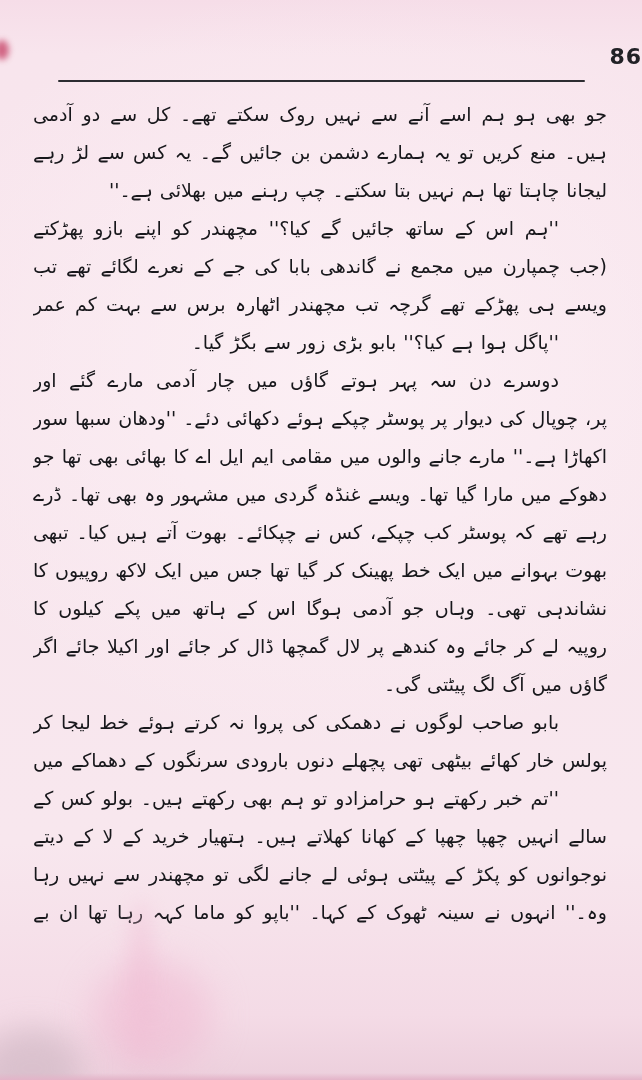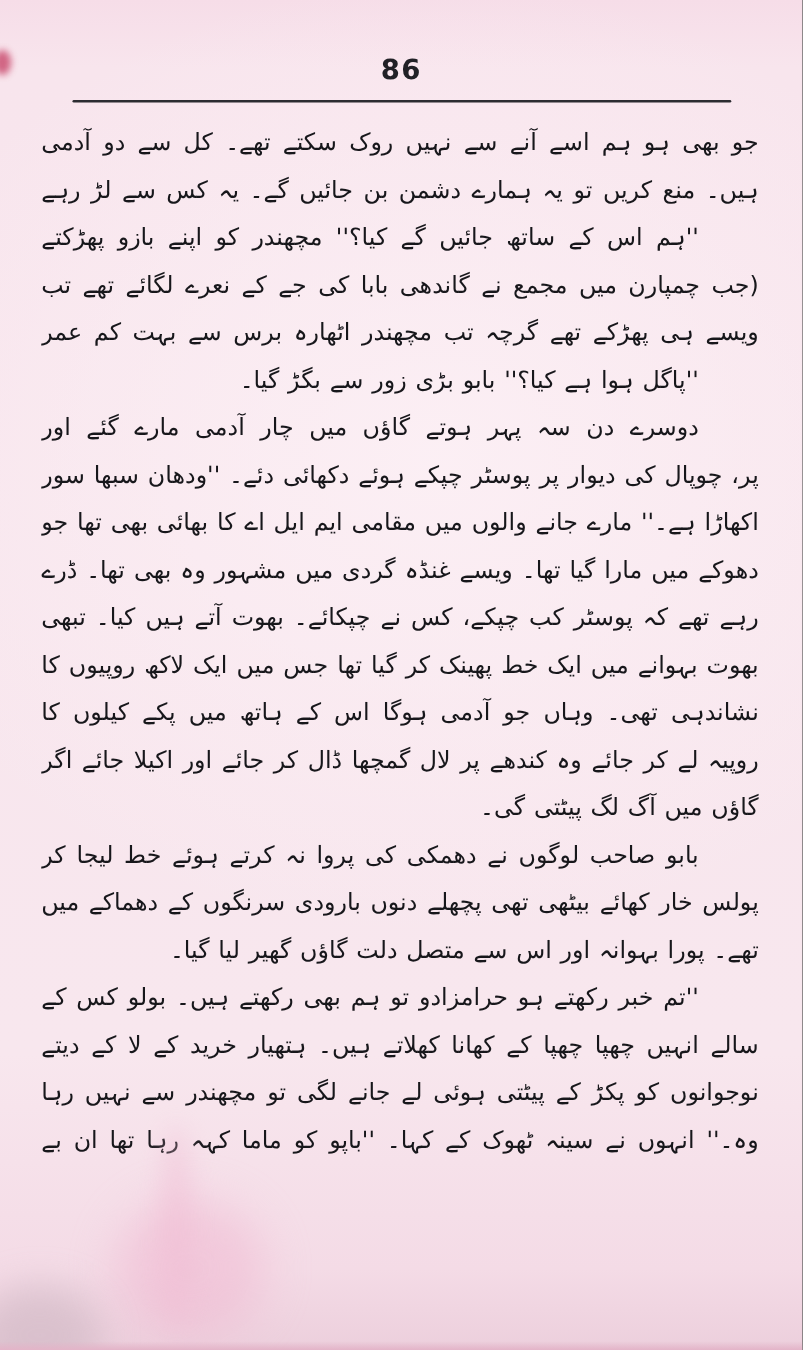--- a/index.html
+++ b/index.html
@@ -8,21 +8,21 @@
     width: 642px;
     height: 1080px;
     margin: 0 auto;
     overflow: hidden;
     background:
       radial-gradient(ellipse 760px 620px at 54% 34%, rgba(252,240,245,.9) 0%, rgba(252,240,245,0) 62%),
       linear-gradient(180deg, #f6dde8 0%, #f8e5ed 5%, #f8e7ee 78%, #f4dbe6 94%, #eccfdc 100%);
     font-family: "DejaVu Sans", sans-serif;
   }
   .page-number {
-    text-align: center;
+    text-align: right;
     padding-top: 44px;
     font-size: 22px;
     font-weight: bold;
     letter-spacing: 1px;
     color: #212126;
   }
   .header-rule {
     width: 527px;
     height: 2px;
     margin: 11px auto 0 auto;
@@ -78,36 +78,36 @@
 
 <div class="page" style="color: rgb(23, 23, 27);">
 
   <div class="page-number">86</div>
 
   <div class="header-rule" style="background: rgb(44, 44, 49);"></div>
 
   <div class="text-column">
       <div class="line">جو بھی ہو ہم اسے آنے سے نہیں روک سکتے تھے۔ کل سے دو آدمی پُنیت کے گھر گھسے بیٹھے</div>
       <div class="line">ہیں۔ منع کریں تو یہ ہمارے دشمن بن جائیں گے۔ یہ کس سے لڑ رہے ہیں اور وہ تمہیں کیوں</div>
+      <div class="line short">لیجانا چاہتا تھا ہم نہیں بتا سکتے۔ چپ رہنے میں بھلائی ہے۔''</div>
       <div class="line indent short">''ہم اس کے ساتھ جائیں گے کیا؟'' مچھندر کو اپنے بازو پھڑکتے ہوئے محسوس ہوئے</div>
       <div class="line">(جب چمپارن میں مجمع نے گاندھی بابا کی جے کے نعرے لگائے تھے تب بھی مچھندر کے بازو</div>
       <div class="line">ویسے ہی پھڑکے تھے گرچہ تب مچھندر اٹھارہ برس سے بہت کم عمر کے تھے۔ مچھندر کی عمر ادھر</div>
       <div class="line indent short">''پاگل ہوا ہے کیا؟'' بابو بڑی زور سے بگڑ گیا۔</div>
       <div class="line indent">دوسرے دن سہ پہر ہوتے گاؤں میں چار آدمی مارے گئے اور درختوں کے تنوں</div>
       <div class="line">پر، چوپال کی دیوار پر پوسٹر چپکے ہوئے دکھائی دئے۔ ''ودھان سبھا سور کا باڑا ہے۔ گنڈوں کا</div>
       <div class="line">اکھاڑا ہے۔'' مارے جانے والوں میں مقامی ایم ایل اے کا بھائی بھی تھا جو اپنے بھائی کے</div>
       <div class="line">دھوکے میں مارا گیا تھا۔ ویسے غنڈہ گردی میں مشہور وہ بھی تھا۔ ڈرے سہمے لوگ آپس میں کہہ</div>
       <div class="line">رہے تھے کہ پوسٹر کب چپکے، کس نے چپکائے۔ بھوت آتے ہیں کیا۔ تبھی معلوم ہوا کہ کوئی</div>
       <div class="line">بھوت بہوانے میں ایک خط پھینک کر گیا تھا جس میں ایک لاکھ روپیوں کا مطالبہ تھا۔ جگہ کی</div>
       <div class="line">نشاندہی تھی۔ وہاں جو آدمی ہوگا اس کے ہاتھ میں پکے کیلوں کا گچھا اور ماتھے پر تلک ہوگا۔ جو</div>
       <div class="line">روپیہ لے کر جائے وہ کندھے پر لال گمچھا ڈال کر جائے اور اکیلا جائے اگر پولس کو خبر کی تو</div>
       <div class="line short">گاؤں میں آگ لگ پیٹتی گی۔</div>
       <div class="line indent">بابو صاحب لوگوں نے دھمکی کی پروا نہ کرتے ہوئے خط لیجا کر تھانے میں دیدیا</div>
       <div class="line">پولس خار کھائے بیٹھی تھی پچھلے دنوں بارودی سرنگوں کے دھماکے میں کئی جوان مارے گئے</div>
-      <div class="line short">تھے۔ پورا بہوانہ اور اس سے متصل دلت گاؤں گھیر لیا گیا۔</div>
       <div class="line indent">''تم خبر رکھتے ہو حرامزادو تو ہم بھی رکھتے ہیں۔ بولو کس کے گھر کون آیا تھا۔ سب</div>
       <div class="line">سالے انہیں چھپا چھپا کے کھانا کھلاتے ہیں۔ ہتھیار خرید کے لا کے دیتے ہیں۔ پولیس کئی</div>
       <div class="line">نوجوانوں کو پکڑ کے پیٹتی ہوئی لے جانے لگی تو مچھندر سے نہیں رہا گیا۔ ''ہمارے گھر آیا تھا</div>
       <div class="line">وہ۔'' انہوں نے سینہ ٹھوک کے کہا۔ ''باپو کو ماما کہہ رہا تھا ان بے چاروں کو کیوں مار رہے ہو۔</div>
     </div>
 
   <div class="stain stain-red"></div>
   <div class="stain stain-pink"></div>
   <div class="stain stain-pink-streak"></div>
   <div class="stain stain-gray"></div>

